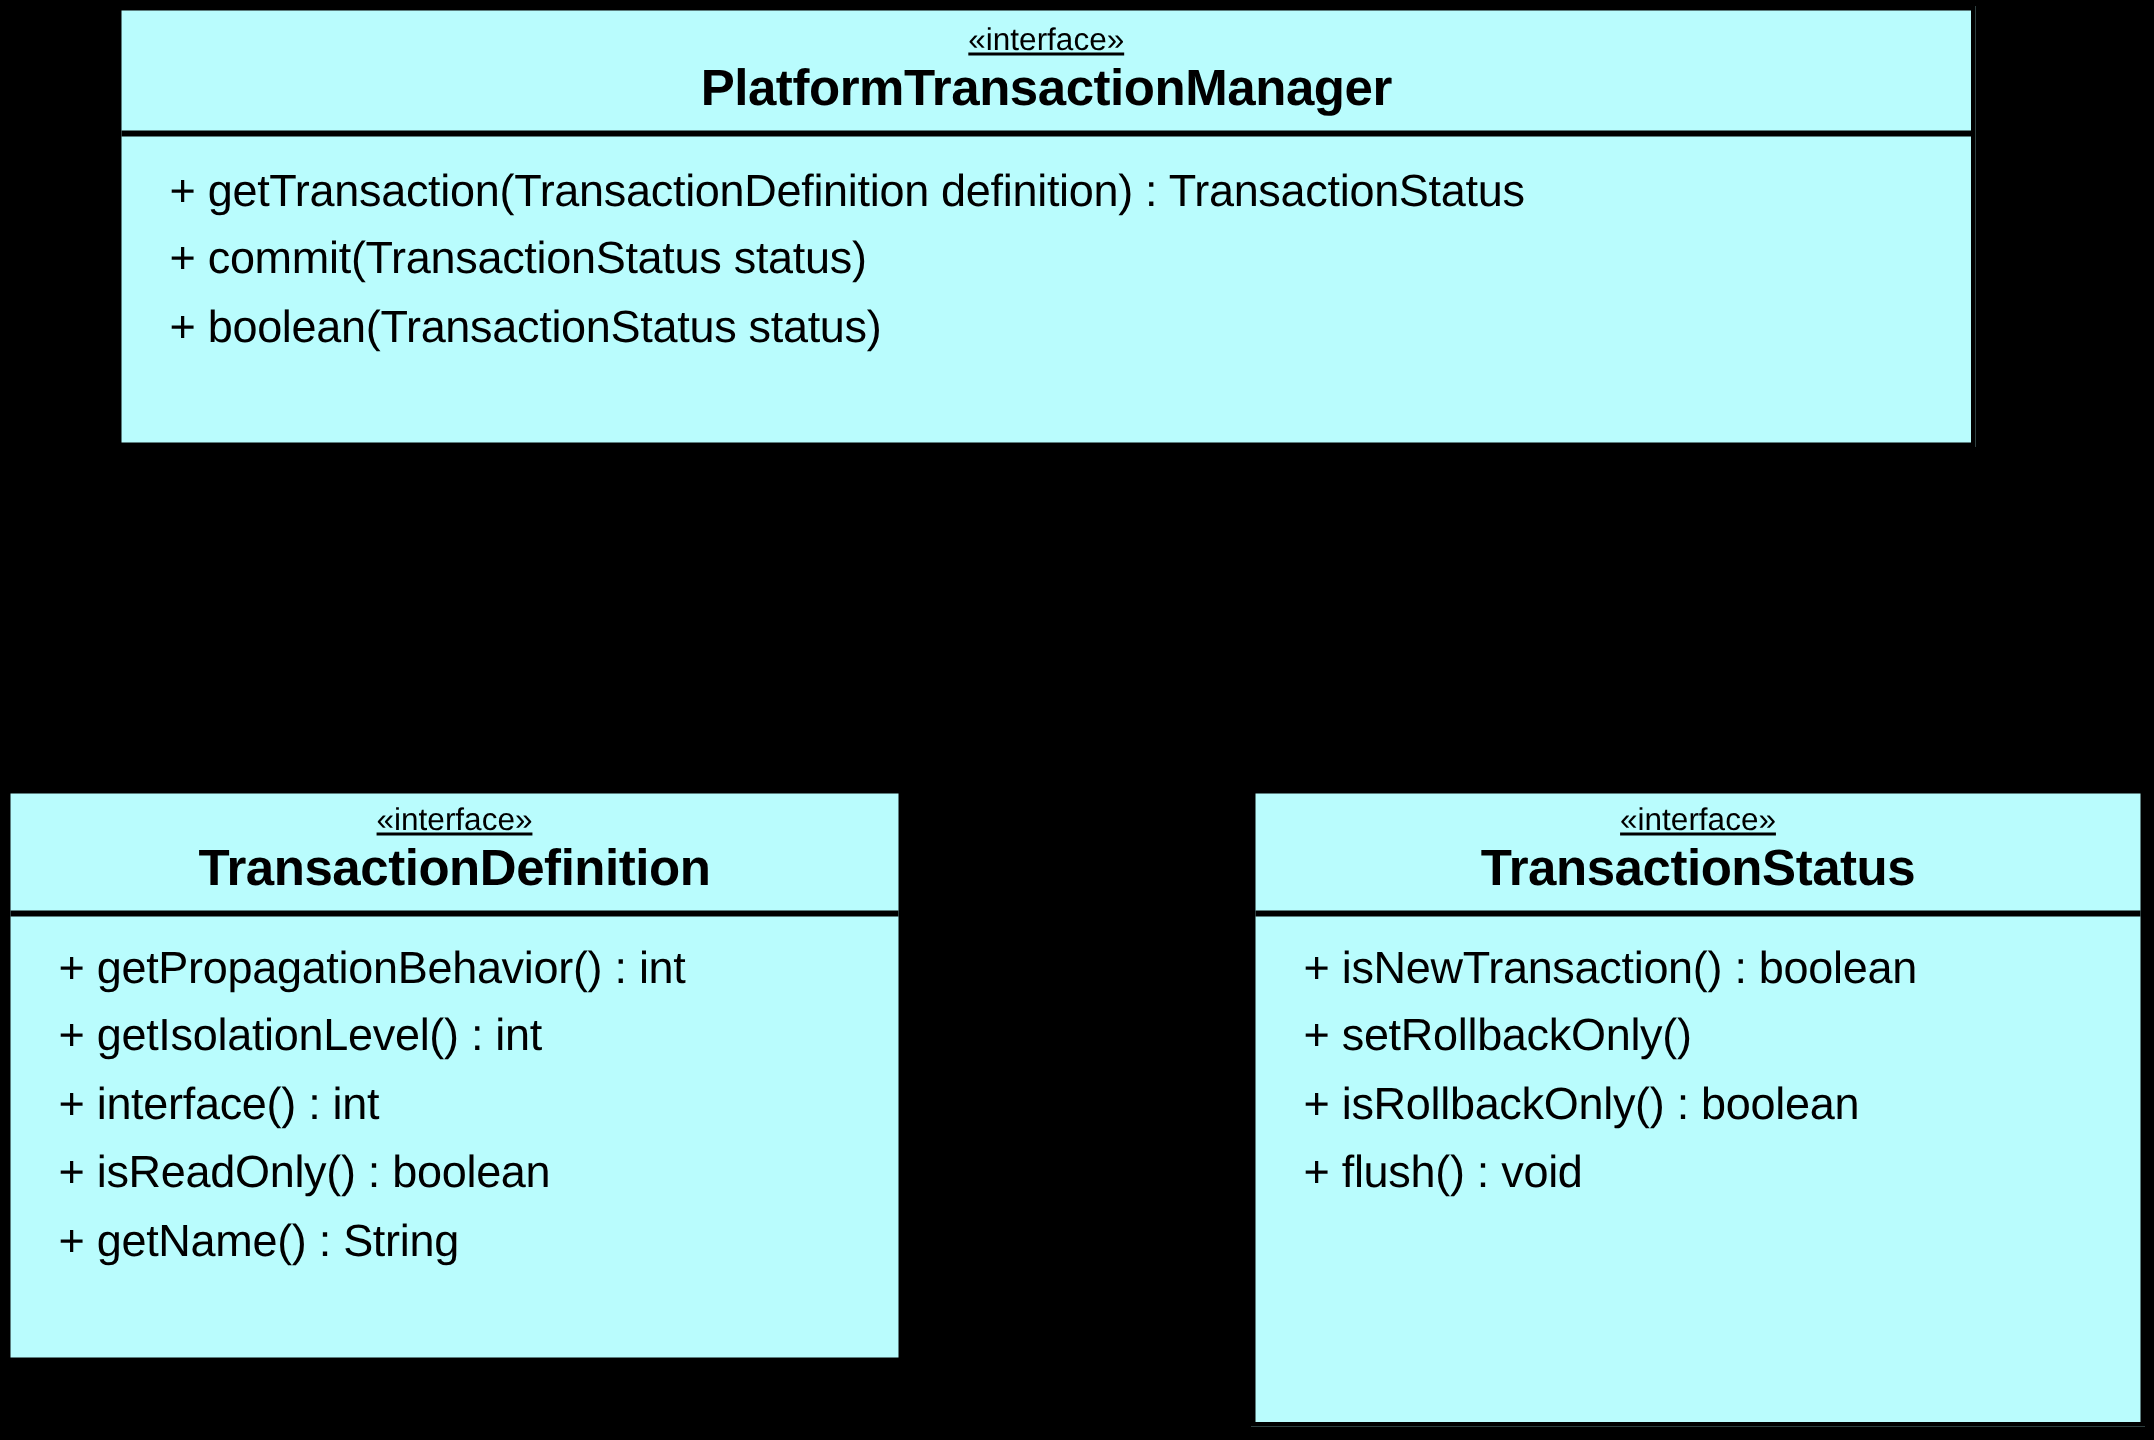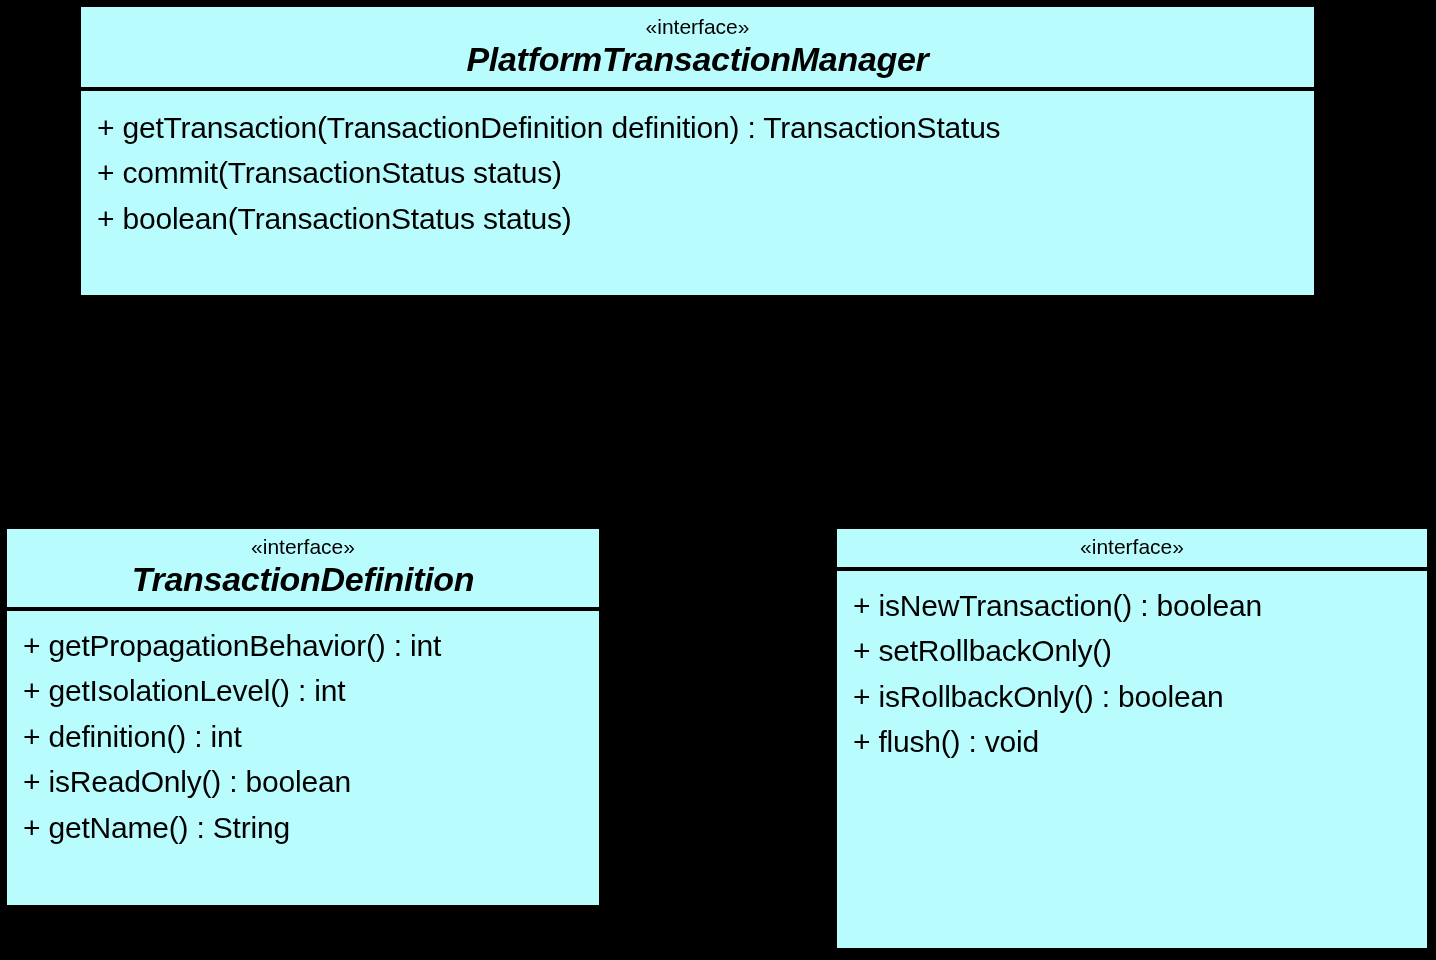--- a/index.html
+++ b/index.html
@@ -38,35 +38,35 @@
     border-bottom: 4px solid #000000;
   }
 
   .stereotype {
     display: block;
     font-size: 21px;
     line-height: 1.12;
     color: #000000;
     font-weight: normal;
     letter-spacing: 0px;
+    text-decoration: underline;
   }
 
   .class-name {
     display: block;
     font-size: 34px;
     line-height: 1.18;
     font-weight: bold;
     color: #000000;
     letter-spacing: -0.3px;
-    font-style: italic;
   }
 
   .class-members {
     box-sizing: border-box;
-    padding: 12px 14px 12px 16px;
+    padding: 12px 14px 12px 32px;
     flex: 1 1 auto;
   }
 
   .member-row {
     font-size: 30px;
     line-height: 1.52;
     color: #000000;
     white-space: nowrap;
     letter-spacing: -0.2px;
   }
@@ -114,29 +114,30 @@
   </div>
 
   <div class="uml-class" id="class-transaction-definition">
     <div class="class-header">
       <span class="stereotype">«interface»</span>
       <span class="class-name">TransactionDefinition</span>
     </div>
     <div class="class-members">
       <div class="member-row">+ getPropagationBehavior() : int</div>
       <div class="member-row">+ getIsolationLevel() : int</div>
-      <div class="member-row">+ definition() : int</div>
+      <div class="member-row">+ interface() : int</div>
       <div class="member-row">+ isReadOnly() : boolean</div>
       <div class="member-row">+ getName() : String</div>
     </div>
   </div>
 
   <div class="uml-class" id="class-transaction-status">
     <div class="class-header">
       <span class="stereotype">«interface»</span>
+      <span class="class-name">TransactionStatus</span>
     </div>
     <div class="class-members">
       <div class="member-row">+ isNewTransaction() : boolean</div>
       <div class="member-row">+ setRollbackOnly()</div>
       <div class="member-row">+ isRollbackOnly() : boolean</div>
       <div class="member-row">+ flush() : void</div>
     </div>
   </div>
 
 </div>

